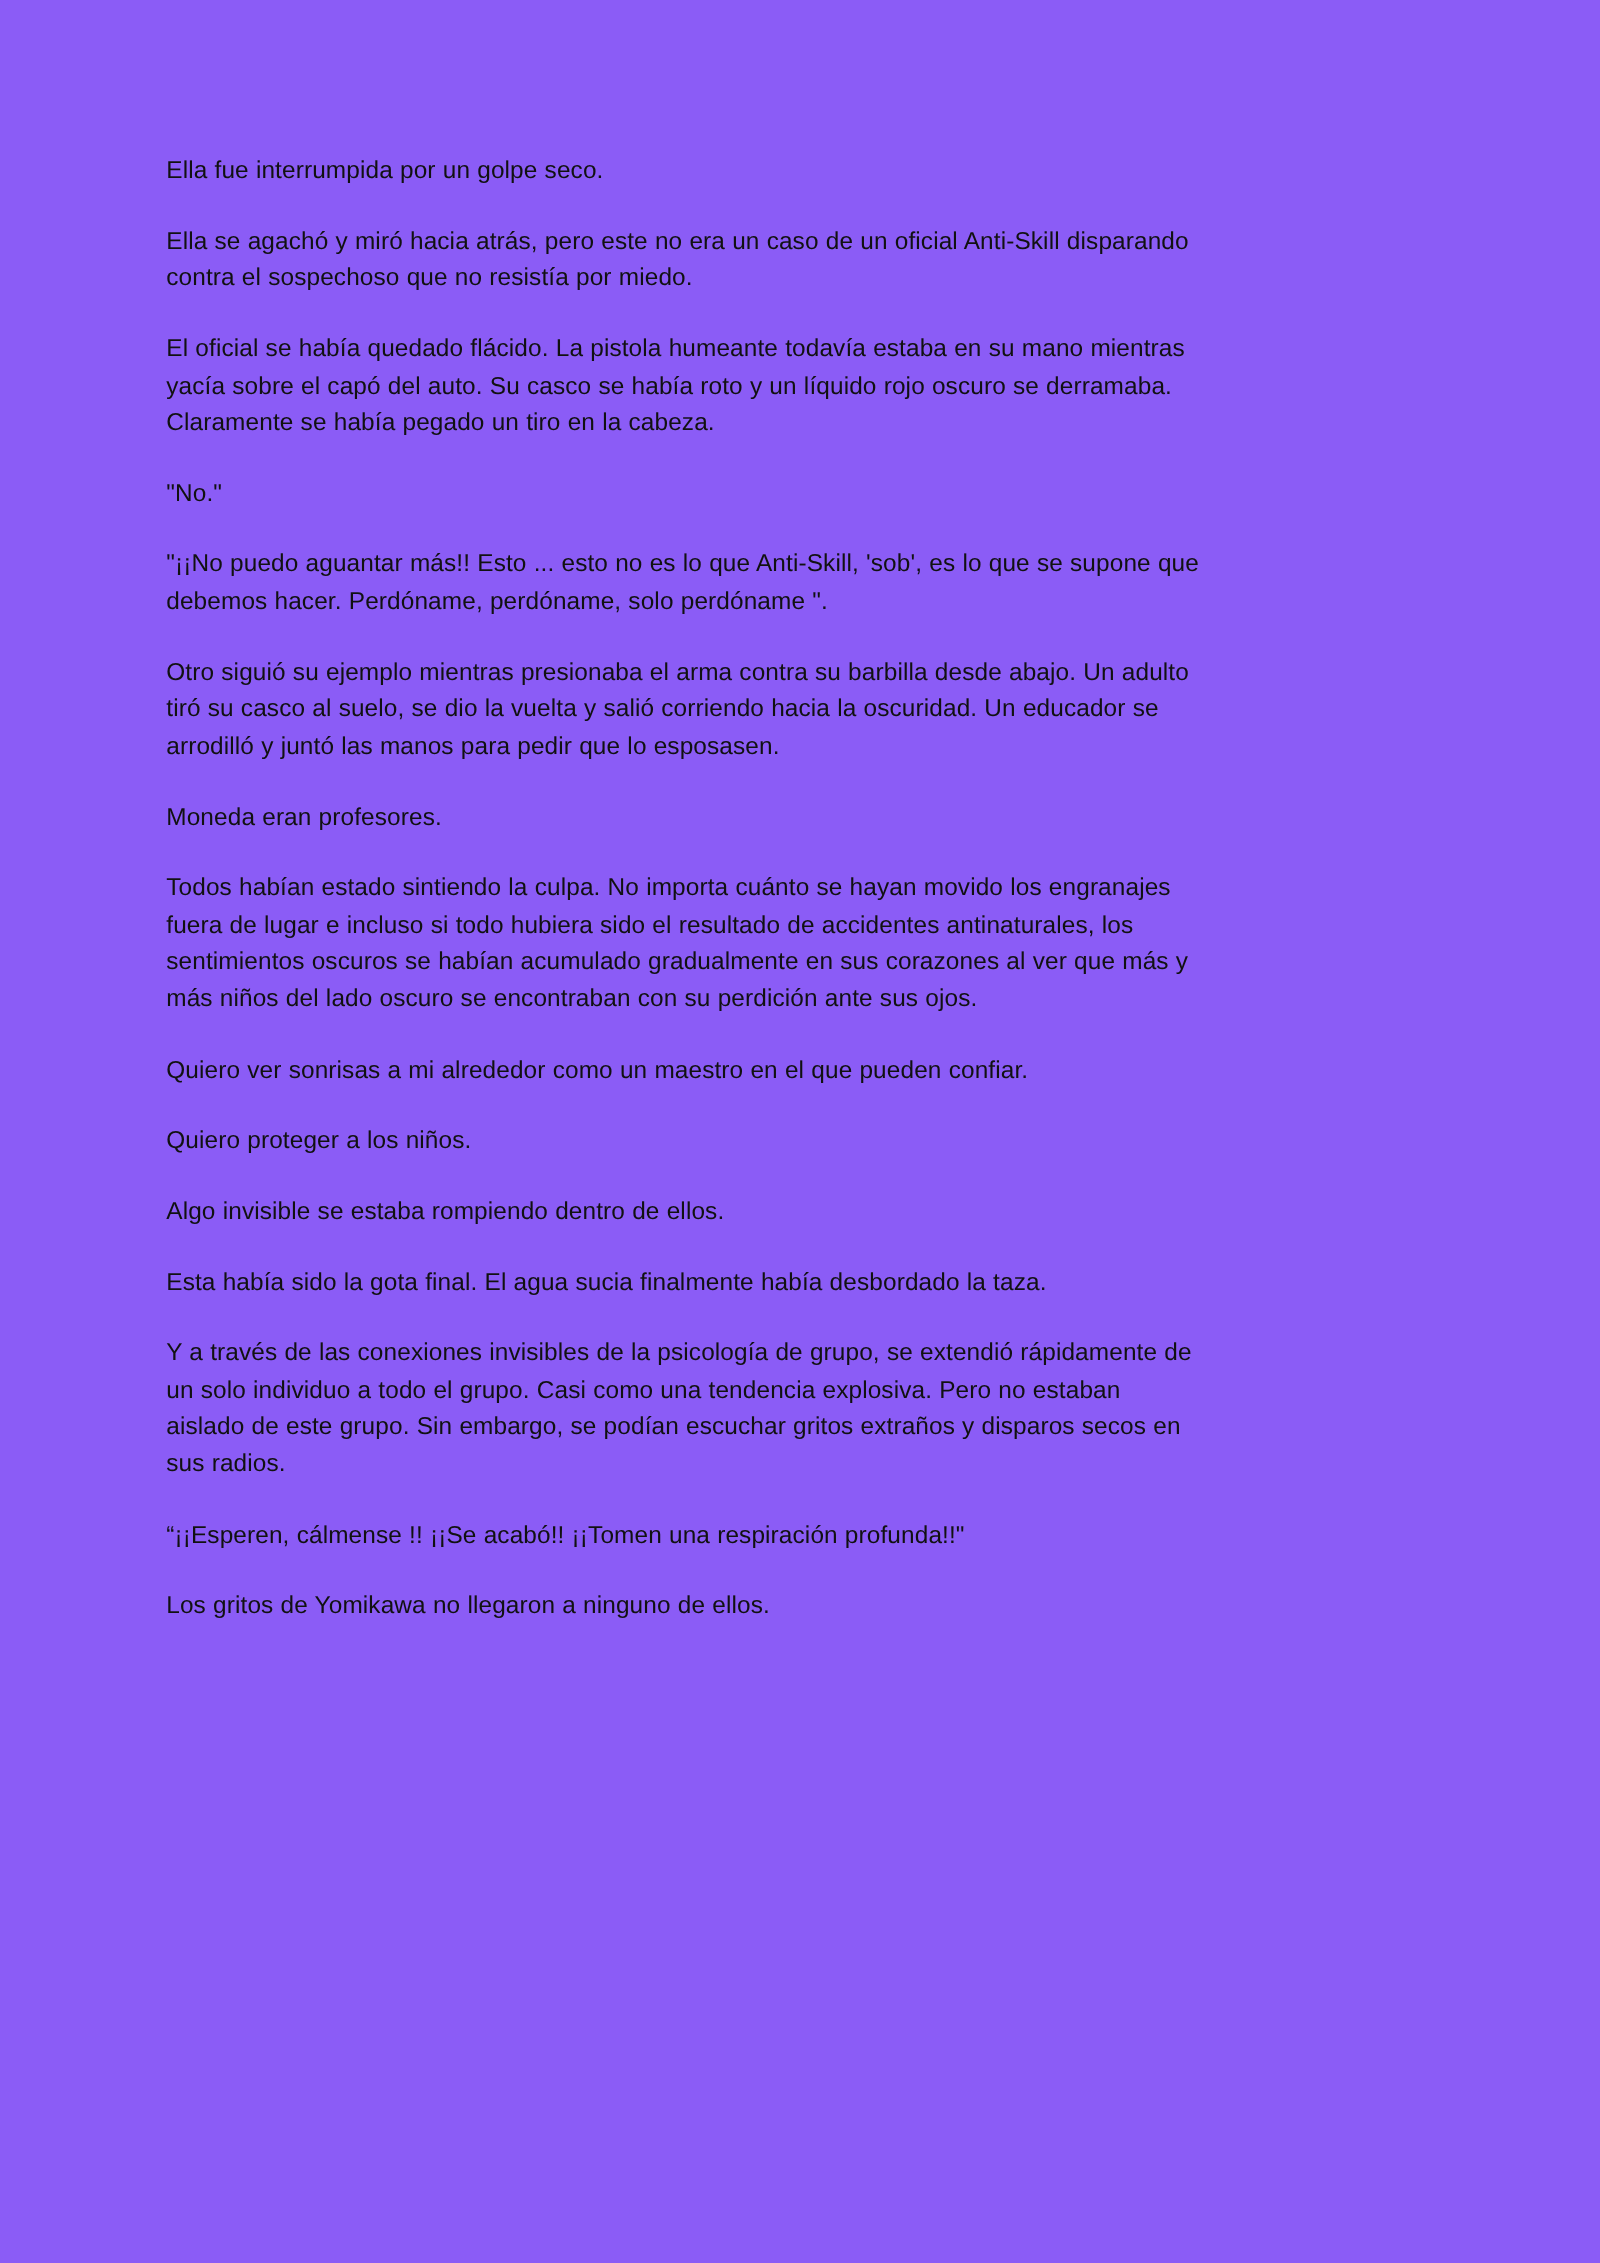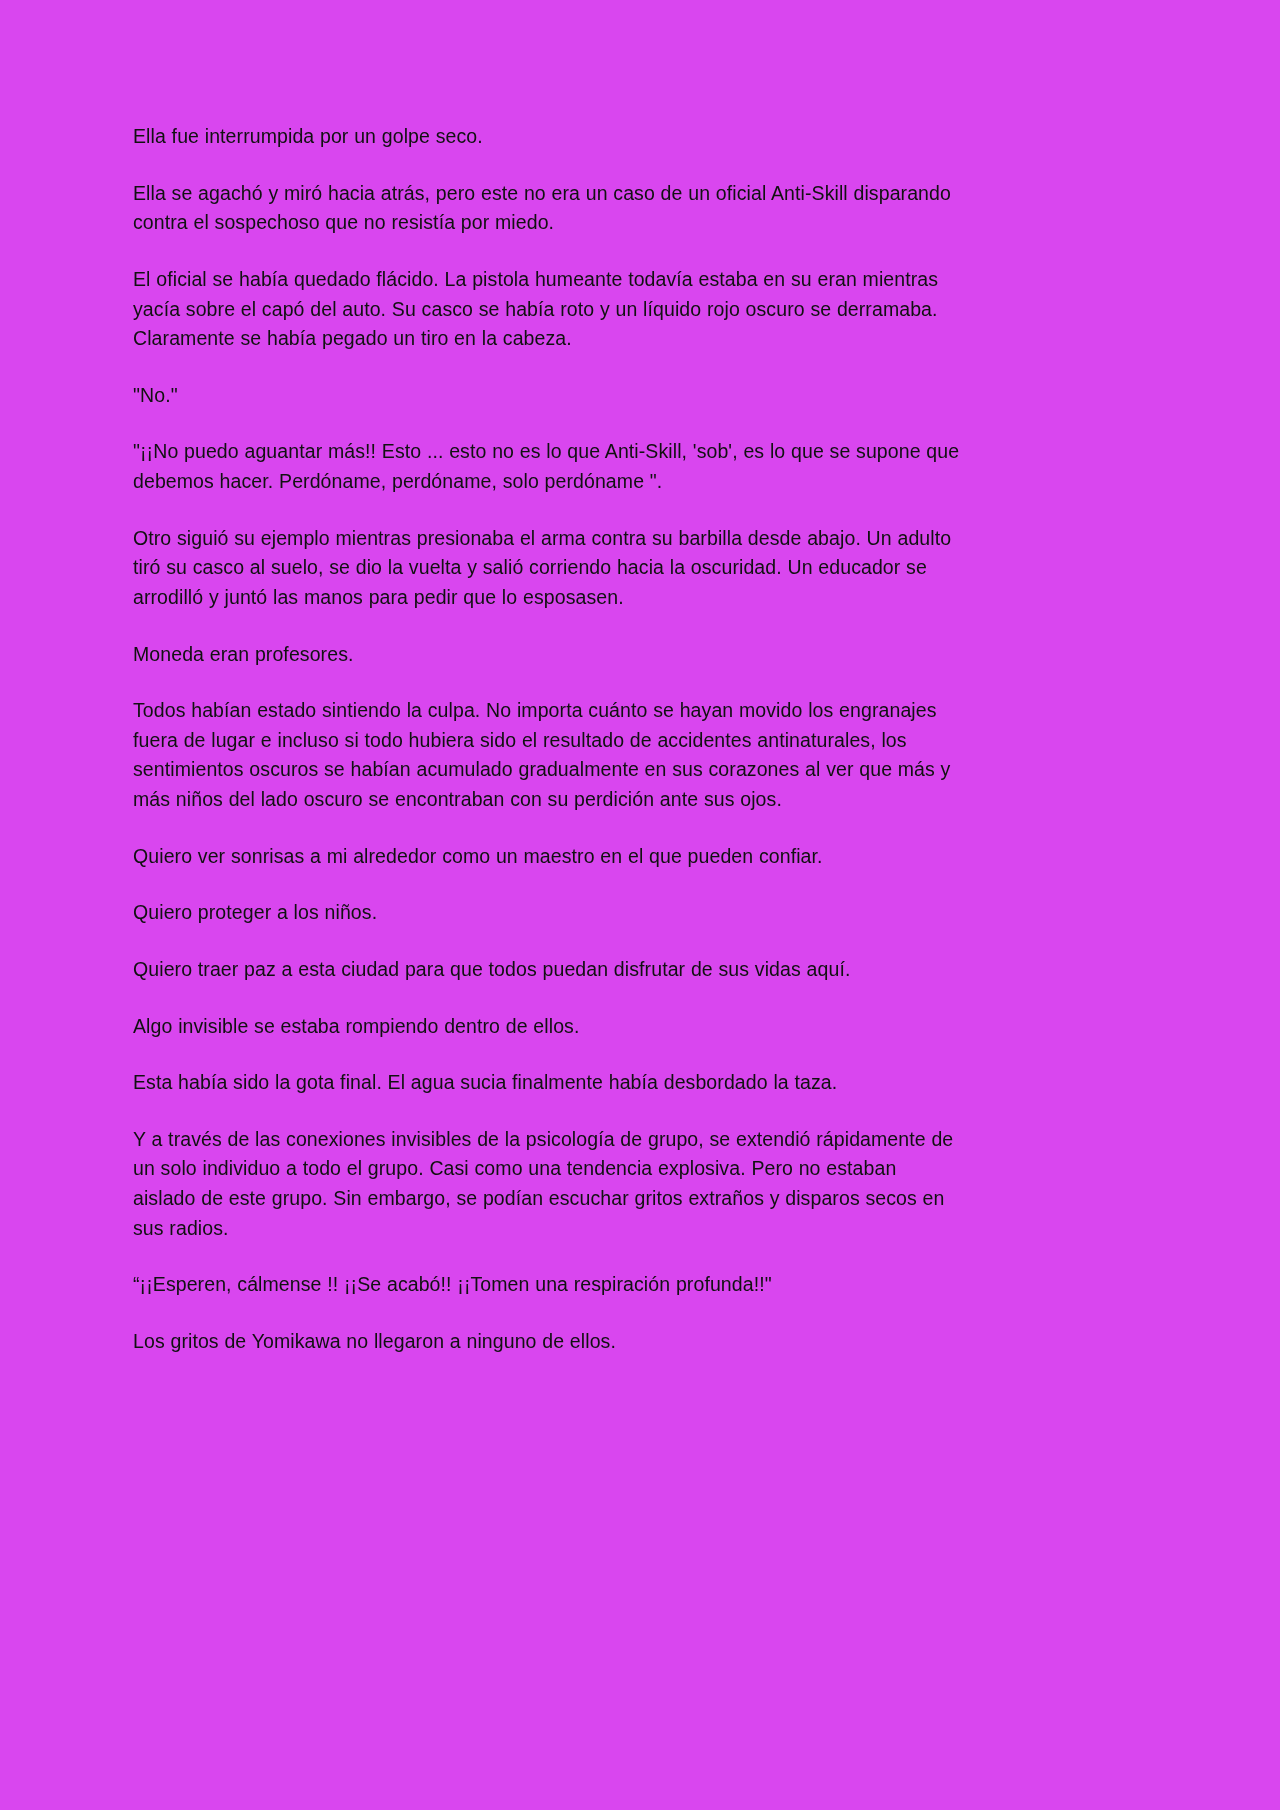--- a/index.html
+++ b/index.html
@@ -13,21 +13,21 @@
     min-height: 1810px;
     font-family: "Liberation Sans", sans-serif;
     color: #000000;
     -webkit-font-smoothing: antialiased;
   }
   .page {
     box-sizing: border-box;
     width: 1280px;
     min-height: 1810px;
     padding: 122px 150px 60px 133px;
-    background: #d946ef;
+    background: #8b5cf6;
   }
   .doc-body {
     max-width: 830px;
   }
   .doc-body p {
     margin: 0 0 27px 0;
     font-size: 19.5px;
     line-height: 1.52;
     letter-spacing: 0.005em;
     color: #111111;
@@ -38,28 +38,27 @@
     margin-bottom: 0;
   }
 </style>
 </head>
 <body>
 
 <div class="page">
   <article class="doc-body">
     <p>Ella fue interrumpida por un golpe seco.</p>
     <p>Ella se agachó y miró hacia atrás, pero este no era un caso de un oficial Anti-Skill disparando contra el sospechoso que no resistía por miedo.</p>
-    <p>El oficial se había quedado flácido. La pistola humeante todavía estaba en su eran mientras yacía sobre el capó del auto. Su casco se había roto y un líquido rojo oscuro se derramaba. Claramente se había pegado un tiro en la cabeza.</p>
+    <p>El oficial se había quedado flácido. La pistola humeante todavía estaba en su mano mientras yacía sobre el capó del auto. Su casco se había roto y un líquido rojo oscuro se derramaba. Claramente se había pegado un tiro en la cabeza.</p>
     <p>"No."</p>
     <p>"¡¡No puedo aguantar más!! Esto ... esto no es lo que Anti-Skill, 'sob', es lo que se supone que debemos hacer. Perdóname, perdóname, solo perdóname ".</p>
     <p>Otro siguió su ejemplo mientras presionaba el arma contra su barbilla desde abajo. Un adulto tiró su casco al suelo, se dio la vuelta y salió corriendo hacia la oscuridad. Un educador se arrodilló y juntó las manos para pedir que lo esposasen.</p>
     <p>Moneda eran profesores.</p>
     <p>Todos habían estado sintiendo la culpa. No importa cuánto se hayan movido los engranajes fuera de lugar e incluso si todo hubiera sido el resultado de accidentes antinaturales, los sentimientos oscuros se habían acumulado gradualmente en sus corazones al ver que más y más niños del lado oscuro se encontraban con su perdición ante sus ojos.</p>
     <p>Quiero ver sonrisas a mi alrededor como un maestro en el que pueden confiar.</p>
     <p>Quiero proteger a los niños.</p>
-    <p>Quiero traer paz a esta ciudad para que todos puedan disfrutar de sus vidas aquí.</p>
     <p>Algo invisible se estaba rompiendo dentro de ellos.</p>
     <p>Esta había sido la gota final. El agua sucia finalmente había desbordado la taza.</p>
     <p>Y a través de las conexiones invisibles de la psicología de grupo, se extendió rápidamente de un solo individuo a todo el grupo. Casi como una tendencia explosiva. Pero no estaban aislado de este grupo. Sin embargo, se podían escuchar gritos extraños y disparos secos en sus radios.</p>
     <p>“¡¡Esperen, cálmense !! ¡¡Se acabó!! ¡¡Tomen una respiración profunda!!"</p>
     <p>Los gritos de Yomikawa no llegaron a ninguno de ellos.</p>
   </article>
 </div>
 
 </body></html>

